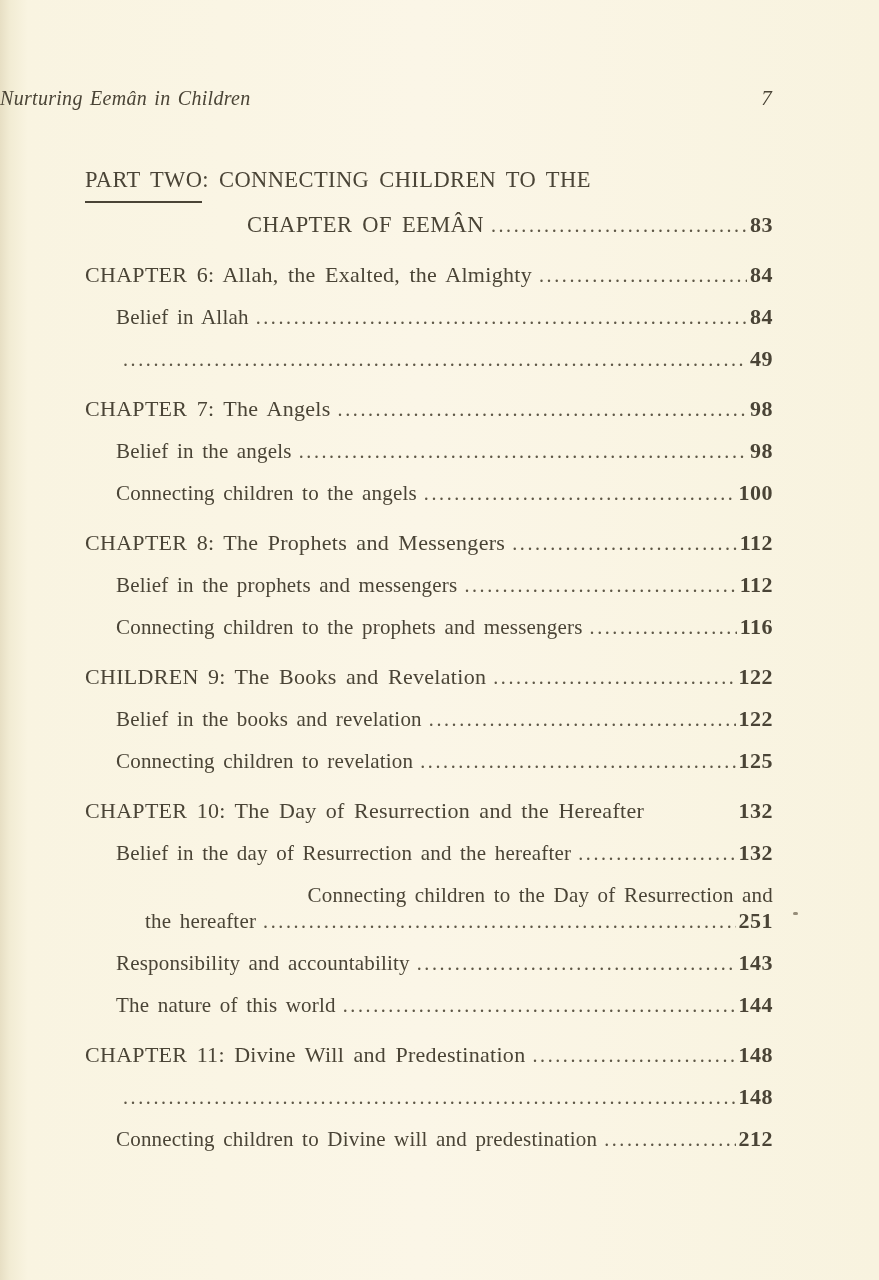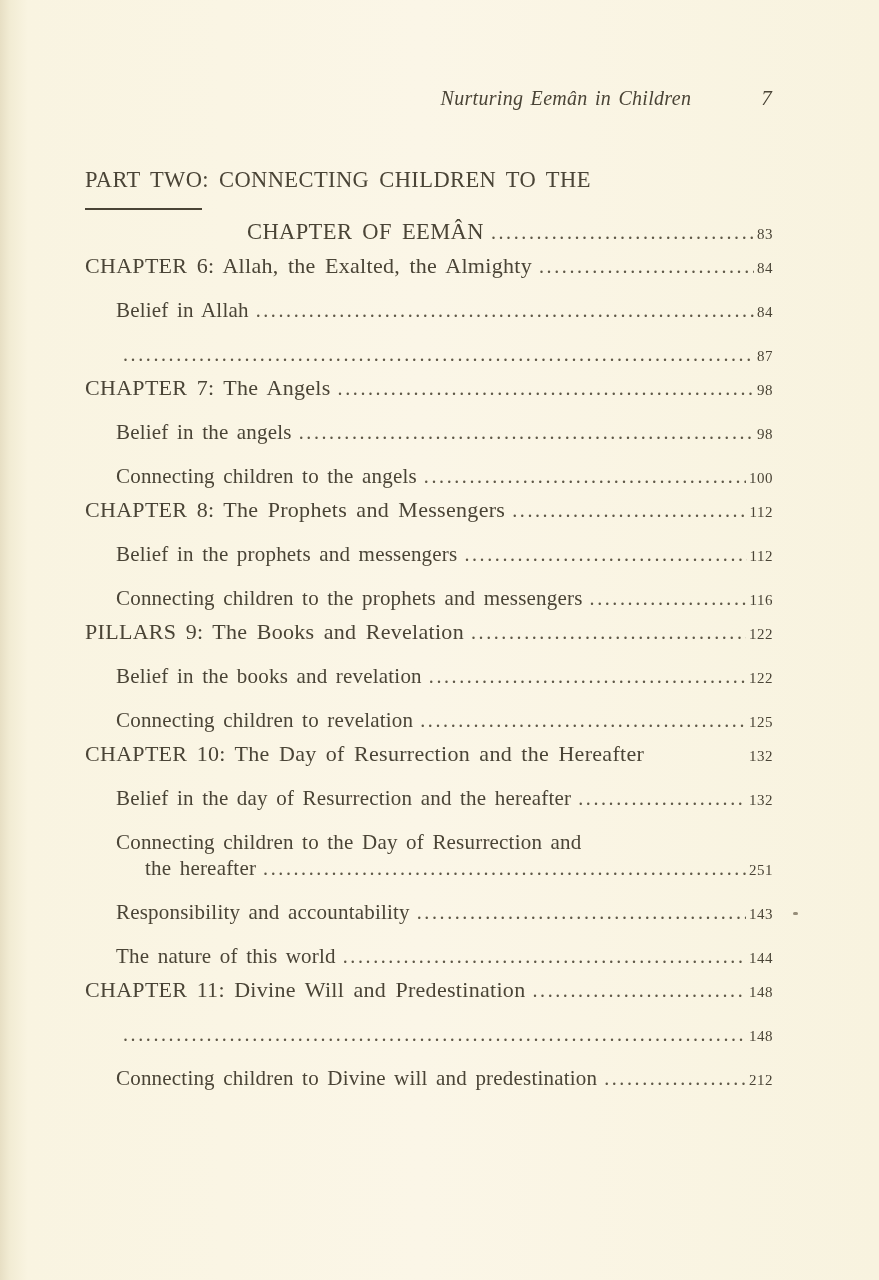--- a/index.html
+++ b/index.html
@@ -15,21 +15,21 @@
       #fbf6e7 420px, #f8f3df 878px);
   }
   .page {
     position: relative;
     width: 879px;
     height: 1280px;
   }
   
   .header {
     display: flex;
-    justify-content: flex-end;
+    justify-content: space-between;
     align-items: baseline;
     margin: 86px 107px 0 0;
     font-style: italic;
     font-size: 20px;
     word-spacing: 2px;
     letter-spacing: 0.3px;
     gap: 38px;
   }
   .header .hpage { margin-left: 32px; font-size: 21px; }
 
@@ -42,46 +42,47 @@
   }
   .row .label { white-space: nowrap; }
   .part {
     font-size: 22.5px;
     word-spacing: 4px;
     letter-spacing: 0.4px;
   }
   .part.line2 { margin-top: 9px; padding-left: 162px; }
   .underline {
     border-bottom: 2px solid #4a4436;
-    padding-bottom: 15px;
+    padding-bottom: 8px;
   }
   .chapter {
     font-size: 22px;
-    margin-top: 6px;
+    margin-top: 24px;
     word-spacing: 3.5px;
     letter-spacing: 0.3px;
   }
   .sub {
     font-size: 21px;
     margin-top: 16px;
     padding-left: 31px;
     word-spacing: 3px;
     letter-spacing: 0.2px;
+    justify-content: flex-end;
   }
   .row.wrap-second { margin-top: 0; padding-left: 60px; }
   .leader {
     flex: 1;
     overflow: hidden;
     white-space: nowrap;
     letter-spacing: 2.6px;
     margin: 0 3px 0 7px;
     color: #5f5847;
     font-size: 20px;
   }
-  .pagenum { font-size: 15px; letter-spacing: 0.5px; }
+  .pagenum { font-size: 22px; letter-spacing: 0.5px; font-weight: bold; }
   .speck {
     position: absolute;
     left: 793px; top: 826px;
     width: 5px; height: 3px;
     background: #968d79;
     border-radius: 2px;
   }
 </style>
 </head>
 <body>
@@ -108,21 +109,21 @@
         <span class="leader">............................................................................................................................................</span>
         <span class="pagenum">84</span>
       </div>
       <div class="row sub">
         <span class="label">Belief in Allah</span>
         <span class="leader">............................................................................................................................................</span>
         <span class="pagenum">84</span>
       </div>
       <div class="row sub">
         <span class="leader">............................................................................................................................................</span>
-        <span class="pagenum">87</span>
+        <span class="pagenum">49</span>
       </div>
       <div class="row chapter">
         <span class="label">CHAPTER 7: The Angels</span>
         <span class="leader">............................................................................................................................................</span>
         <span class="pagenum">98</span>
       </div>
       <div class="row sub">
         <span class="label">Belief in the angels</span>
         <span class="leader">............................................................................................................................................</span>
         <span class="pagenum">98</span>
@@ -141,21 +142,21 @@
         <span class="label">Belief in the prophets and messengers</span>
         <span class="leader">............................................................................................................................................</span>
         <span class="pagenum">112</span>
       </div>
       <div class="row sub">
         <span class="label">Connecting children to the prophets and messengers</span>
         <span class="leader">............................................................................................................................................</span>
         <span class="pagenum">116</span>
       </div>
       <div class="row chapter">
-        <span class="label">PILLARS 9: The Books and Revelation</span>
+        <span class="label">CHILDREN 9: The Books and Revelation</span>
         <span class="leader">............................................................................................................................................</span>
         <span class="pagenum">122</span>
       </div>
       <div class="row sub">
         <span class="label">Belief in the books and revelation</span>
         <span class="leader">............................................................................................................................................</span>
         <span class="pagenum">122</span>
       </div>
       <div class="row sub">
         <span class="label">Connecting children to revelation</span>

